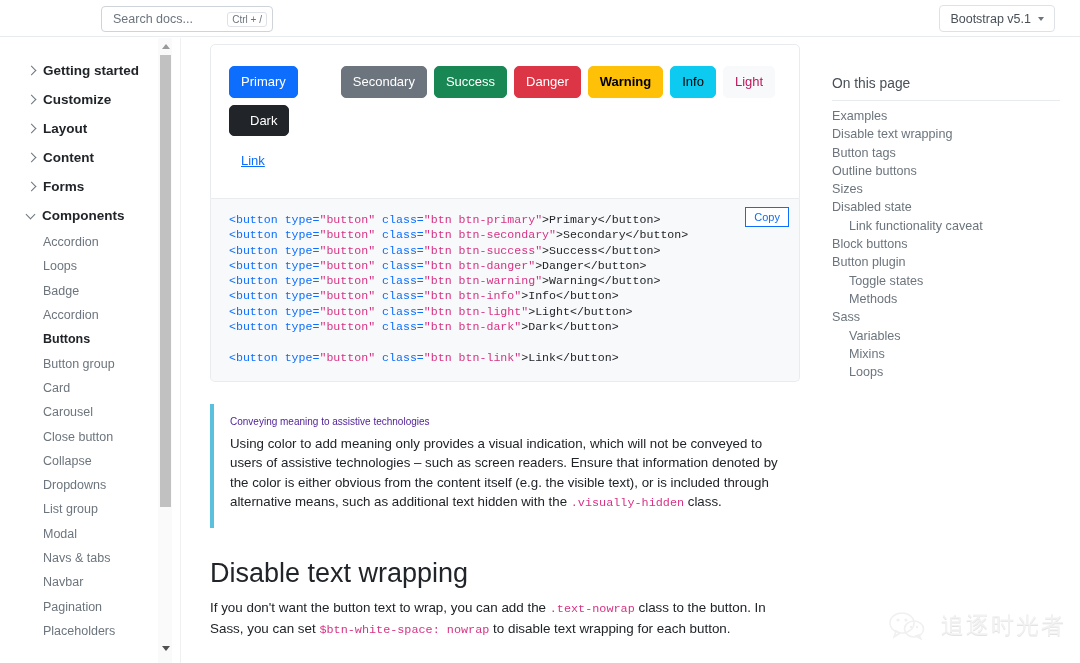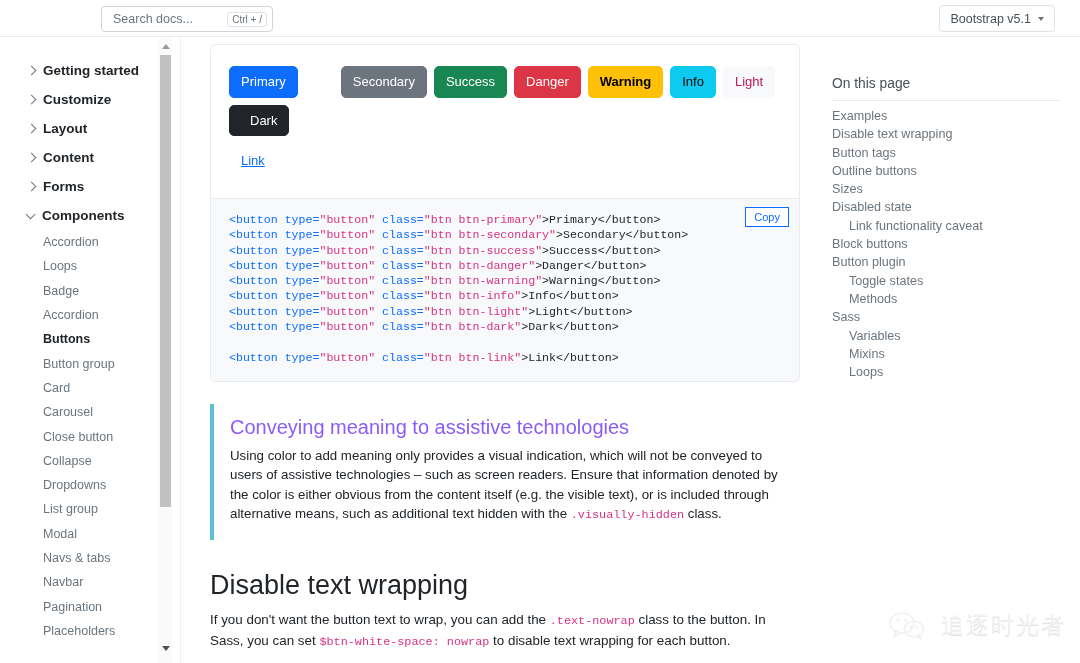--- a/index.html
+++ b/index.html
@@ -230,23 +230,23 @@
 
   
   .callout {
     margin: 22px 10px 0 10px;
     border-left: 4px solid #5bc0de;
     background: #fff;
     padding: 12px 18px 14px 16px;
   }
   .callout h4 {
     margin: 0 0 7px 0;
-    font-size: 20px;
+    font-size: 10px;
     font-weight: normal;
-    color: #8b5cf6;
+    color: #4c1d95;
   }
   .callout p {
     margin: 0;
     font-size: 13.3px;
     line-height: 19.5px;
     color: #212529;
   }
   code.inline {
     font-family: "Liberation Mono", monospace;
     font-size: 11.8px;

